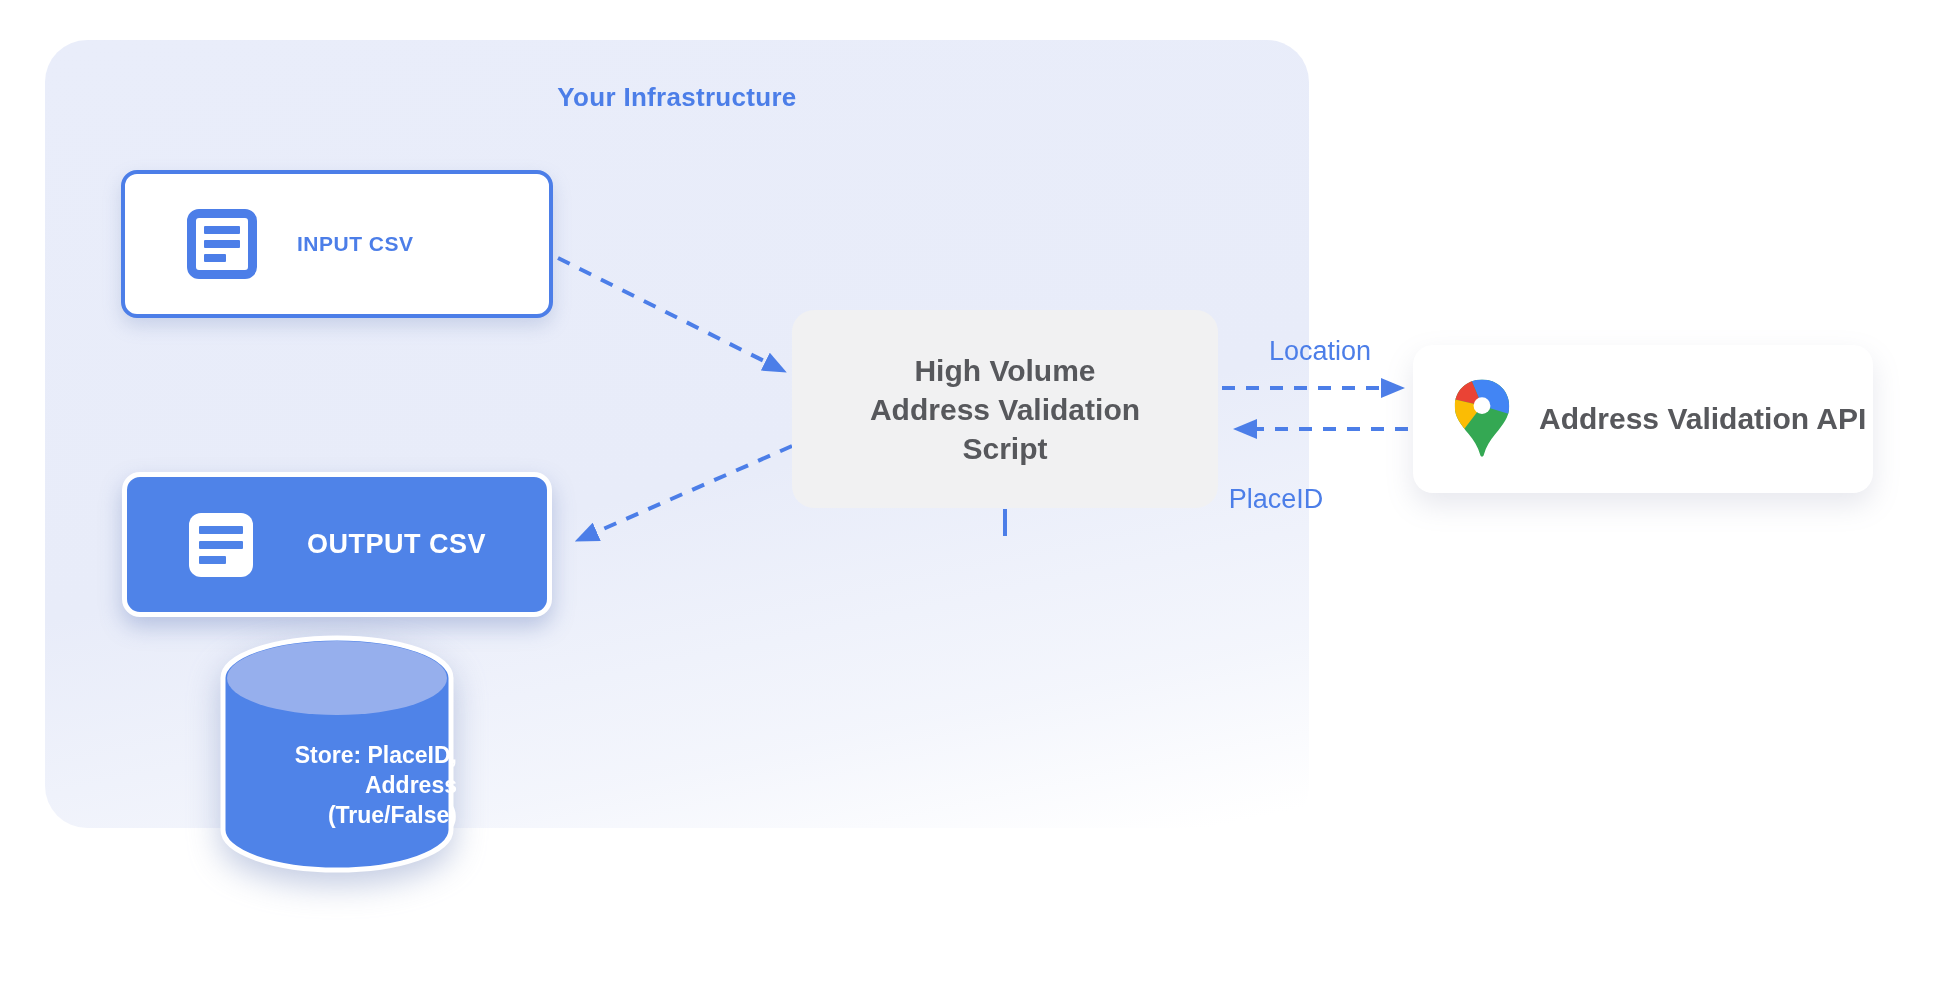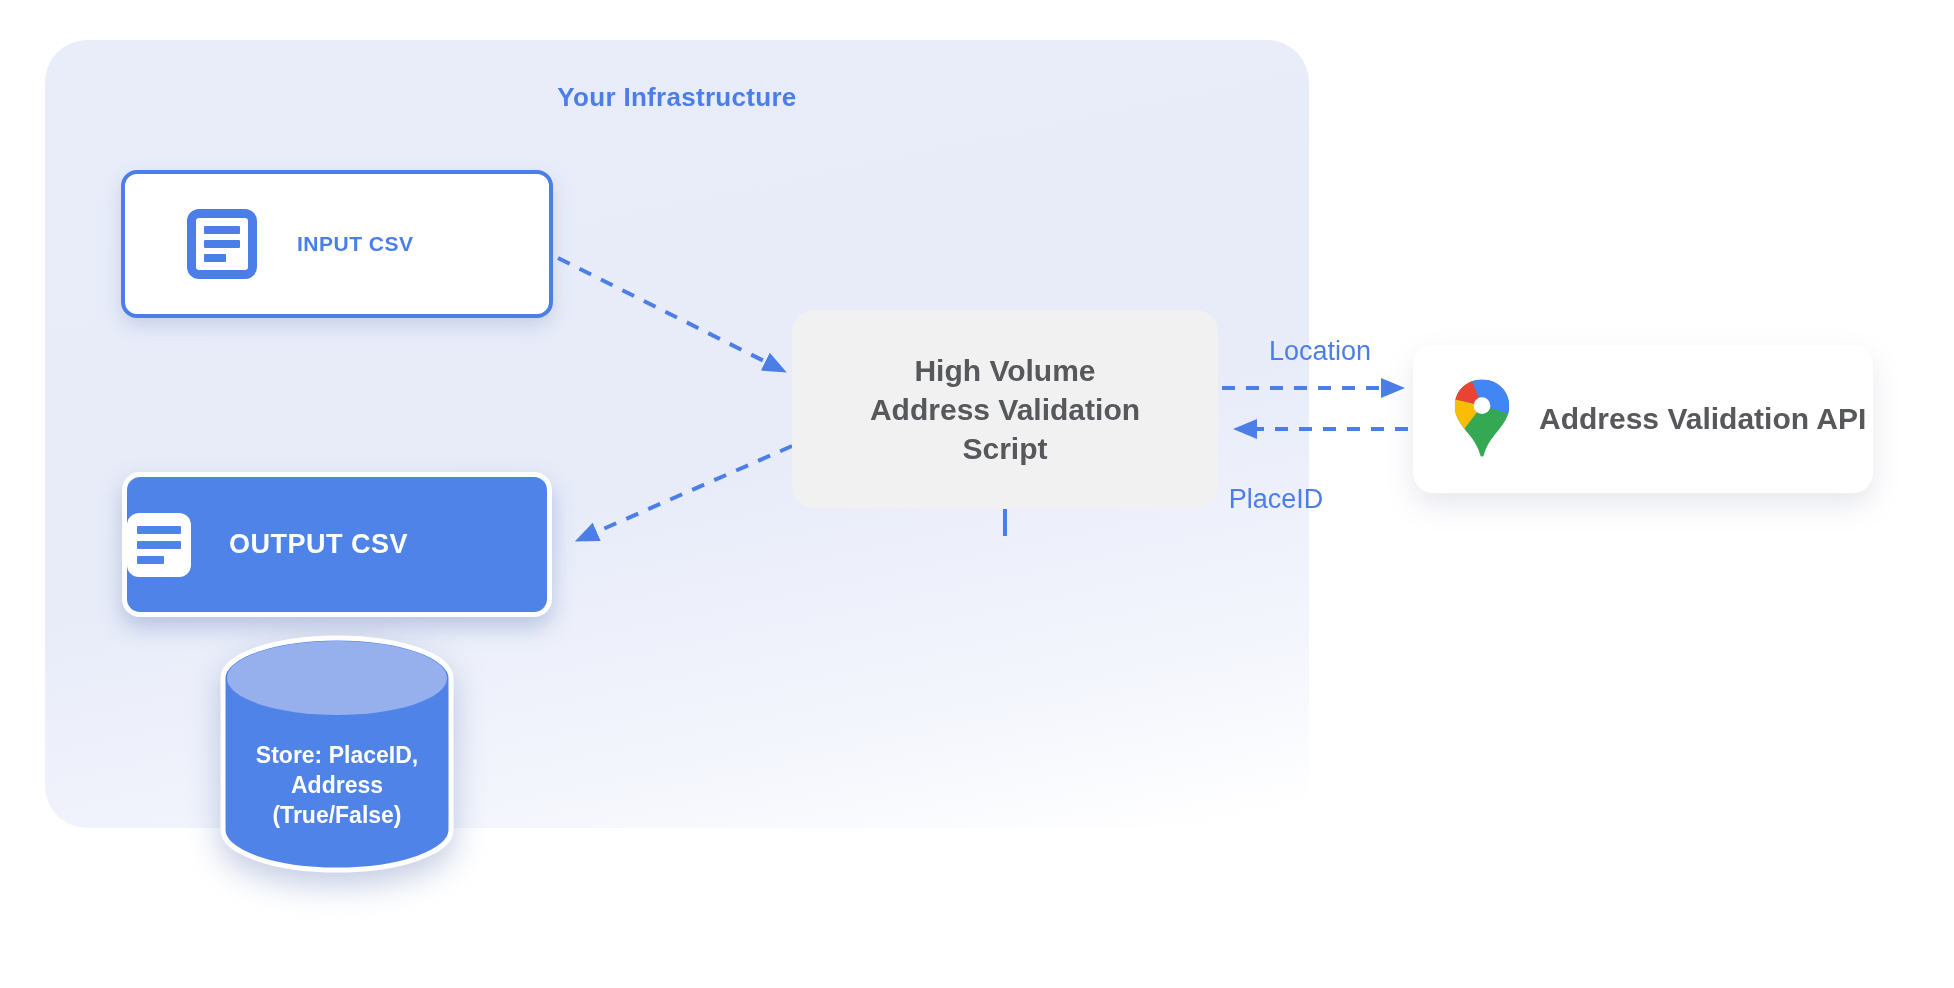--- a/index.html
+++ b/index.html
@@ -32,21 +32,21 @@
     border:4px solid var(--accent);border-radius:16px;
     box-shadow:0 8px 18px rgba(120,140,190,.28);
     padding-left:62px;gap:40px;
   }
   .input-box .label{font-size:21px;font-weight:bold;color:var(--accent);letter-spacing:.5px;}
 
   .output-box{
     left:122px;top:472px;width:430px;height:145px;background:var(--fill-blue);
     border:5px solid #fff;border-radius:18px;
     box-shadow:0 10px 22px rgba(90,115,180,.35);
-    gap:38px;
+    padding-left:62px;gap:54px;
   }
   .output-box .label{font-size:27px;font-weight:bold;color:#fff;letter-spacing:.5px;}
 
   .script-box{
     left:792px;top:310px;width:426px;height:198px;background:var(--box-gray);
     border-radius:22px;justify-content:center;
   }
   .script-box .label{width:330px;text-align:center;font-size:30px;line-height:39px;font-weight:bold;color:var(--text-gray);}
   .script-box .label span{display:block;}
 
@@ -74,21 +74,21 @@
     width:64px;height:64px;background:#fff;border-radius:12px;
     padding:13px 10px;display:flex;flex-direction:column;justify-content:space-between;flex:0 0 auto;
   }
   .doc-filled i{display:block;height:8px;background:var(--fill-blue);border-radius:1px;}
   .w1{width:100%;} .w2{width:100%;} .w3{width:62%;}
 
   
   .datastore{position:absolute;left:217px;top:632px;width:240px;height:250px;}
   .datastore svg{position:absolute;left:0;top:0;filter:drop-shadow(0 12px 16px rgba(120,140,190,.45));}
   .datastore .label{
-    position:absolute;left:0;top:108px;width:240px;text-align:center;
+    position:absolute;left:0;top:108px;width:240px;text-align:right;
     color:#fff;font-size:23px;line-height:30px;font-weight:bold;
   }
   .datastore .label span{display:block;}
 
   
   .edge-label{position:absolute;width:160px;text-align:center;font-size:27px;color:var(--accent);}
   .loc{left:1240px;top:336px;}
   .pid{left:1196px;top:452px;margin-top:32px;}
 
   .edges-svg{position:absolute;left:0;top:0;pointer-events:none;}

